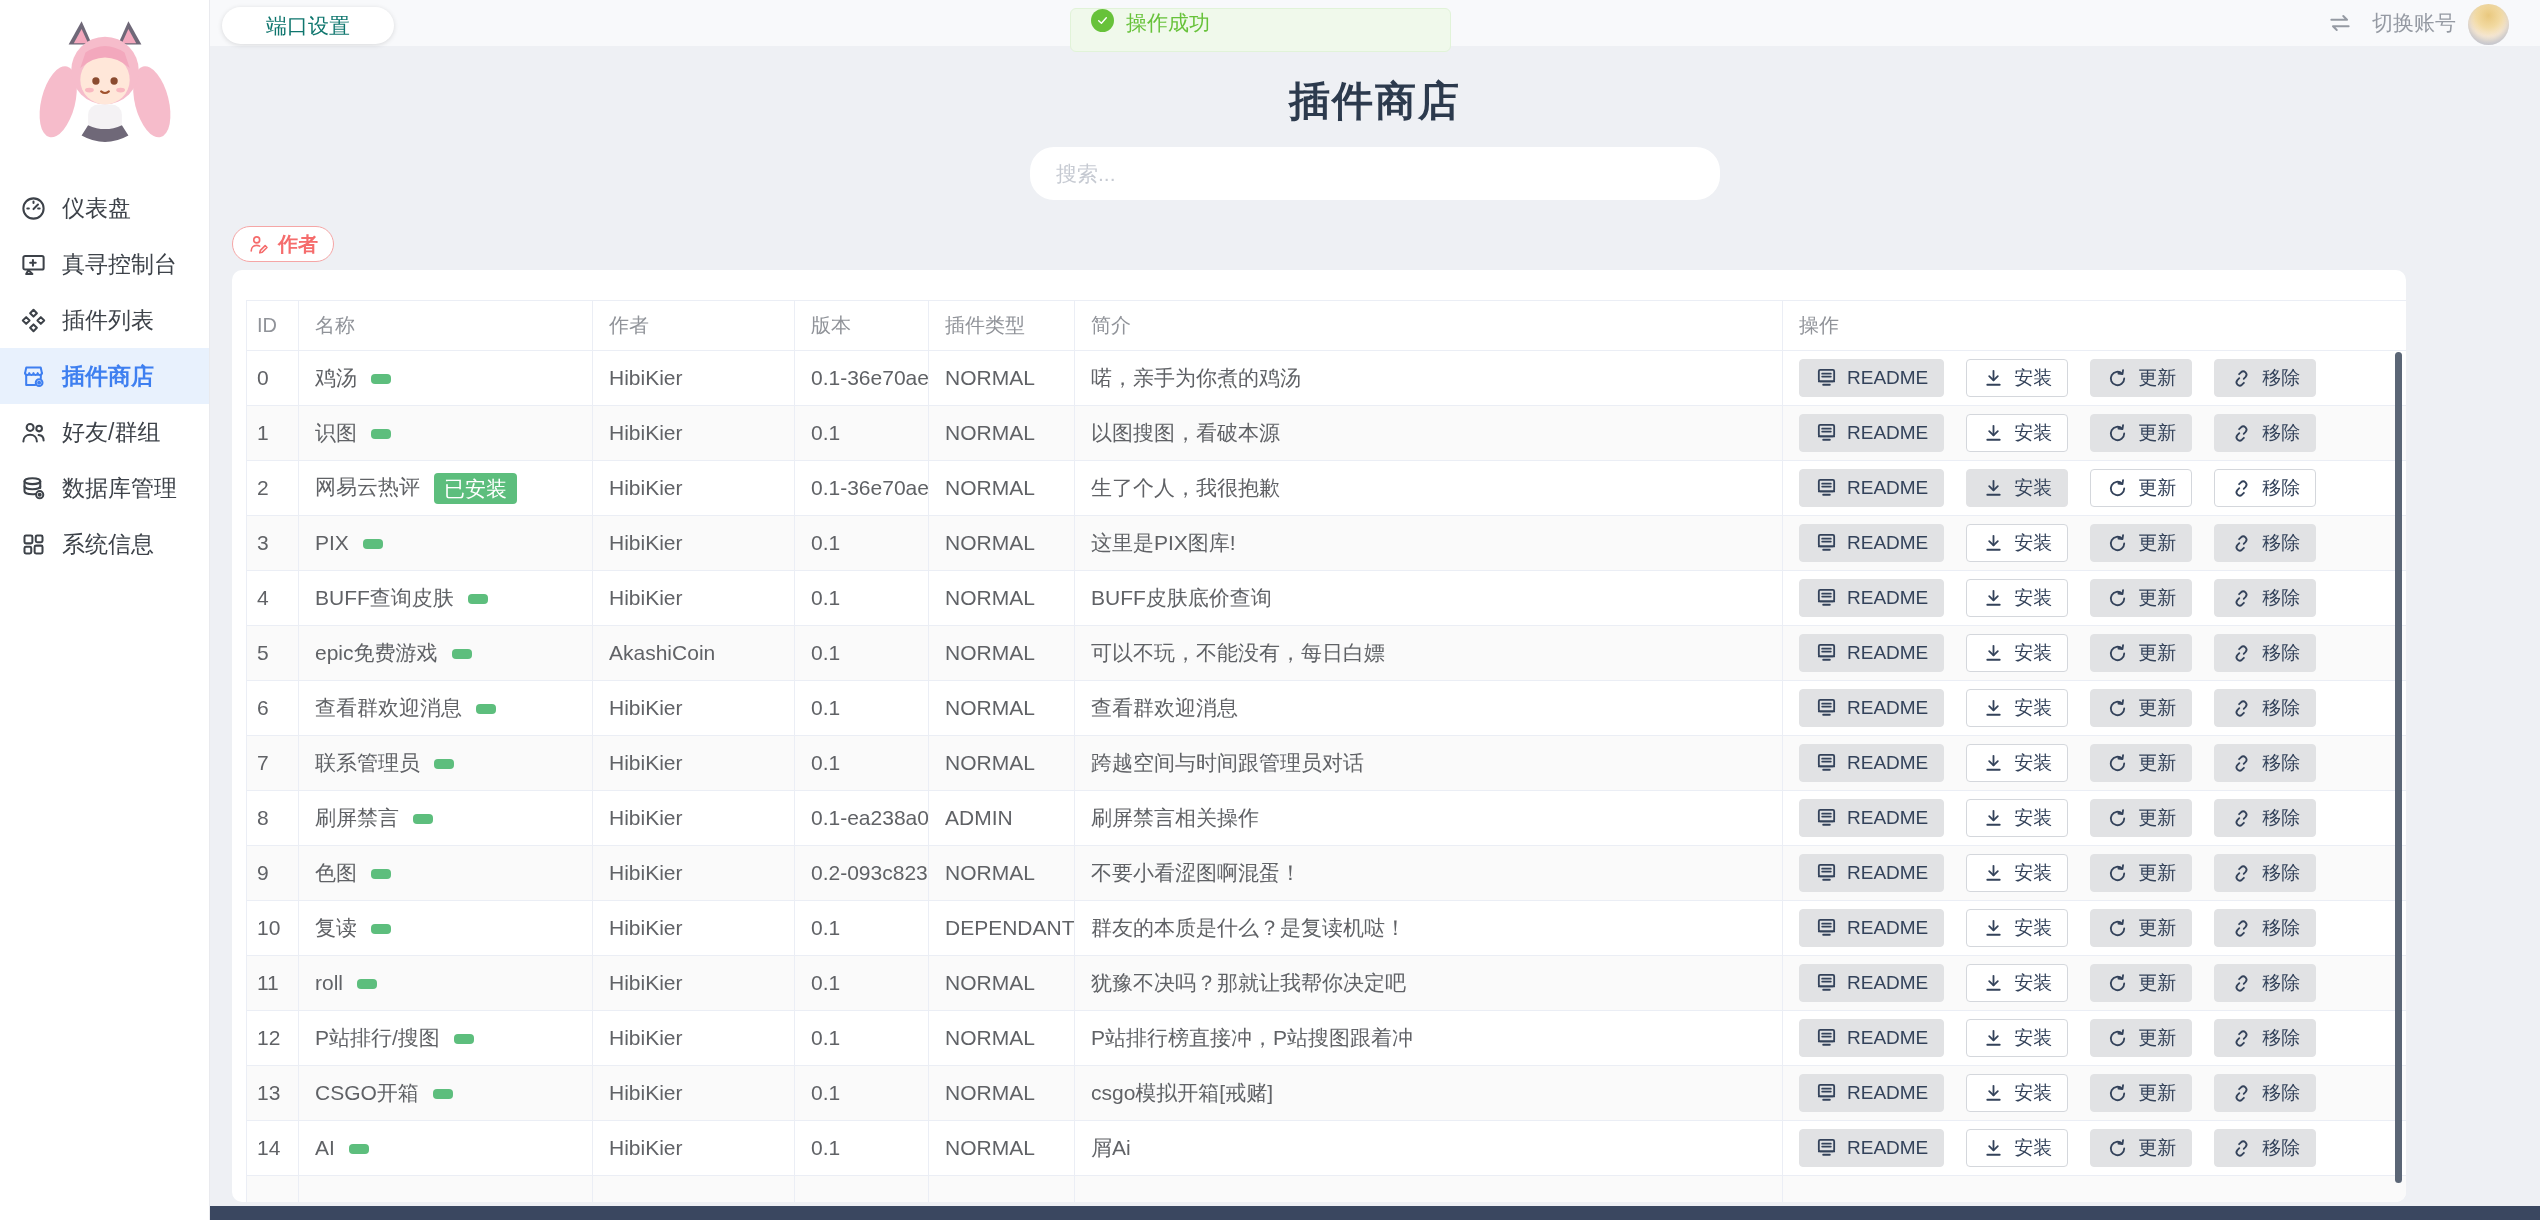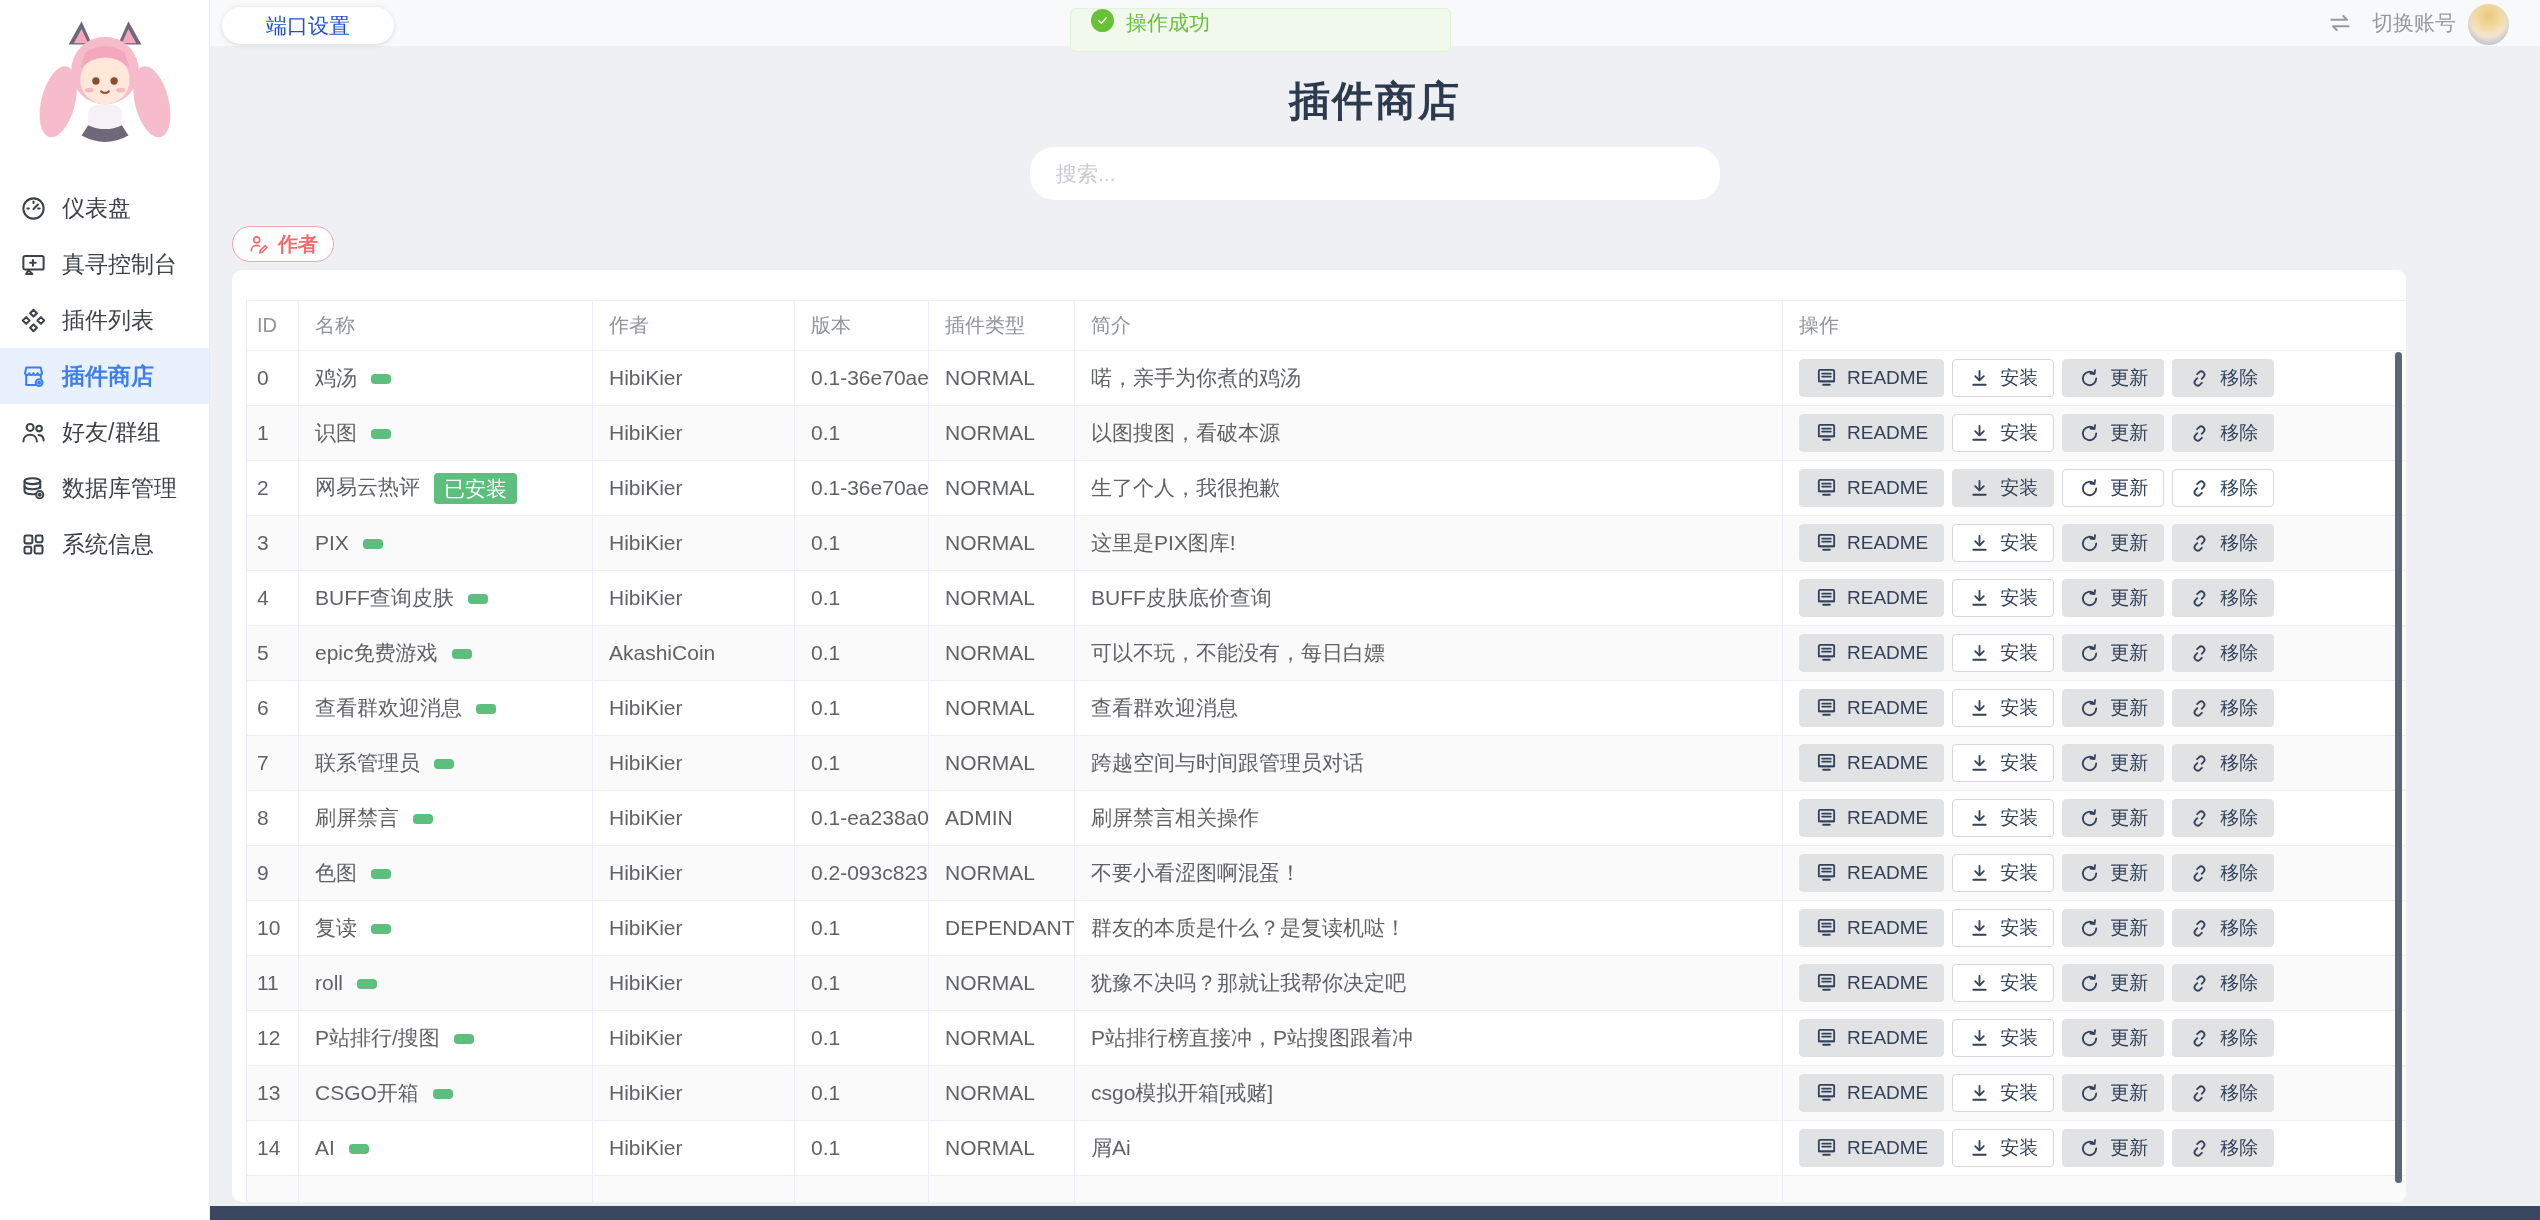--- a/index.html
+++ b/index.html
@@ -16,21 +16,21 @@
     font-size:23px; color:#3d4249; cursor:pointer; }
   .nav-item .ic { width:27px; height:27px; flex:0 0 27px; color:#3d4249; }
   .nav-item .ic svg { width:100%; height:100%; fill:none; stroke:currentColor; stroke-width:1.8;
     stroke-linecap:round; stroke-linejoin:round; }
   .nav-item.active { background:#e8f1fd; color:#3e7ff0; font-weight:bold; }
   .nav-item.active .ic { color:#3e7ff0; }
 
   
   .topbar { position:absolute; left:210px; top:0; width:2330px; height:46px; background:#f8f9fb; }
   .port-btn { position:absolute; left:222px; top:7px; width:172px; height:37px; background:#fff;
-    border:none; border-radius:19px; box-shadow:0 1px 5px rgba(0,0,0,.13); color:#1d4ed8;
+    border:none; border-radius:19px; box-shadow:0 1px 5px rgba(0,0,0,.13); color:#0f766e;
     font-size:21px; display:flex; align-items:center; justify-content:center; cursor:pointer; }
   .toast { position:absolute; left:1070px; top:8px; width:381px; height:44px; background:#f0f9eb;
     border:1px solid #e1f3d8; border-radius:6px; display:flex; align-items:flex-start; gap:12px;
     padding-left:20px; z-index:9; }
   .toast-ic { width:23px; height:23px; border-radius:50%; background:#67c23a; display:flex;
     align-items:center; justify-content:center; flex:0 0 23px; }
   .toast-ic svg { width:13px; height:13px; fill:none; stroke:#fff; stroke-width:2.6; stroke-linecap:round; stroke-linejoin:round; }
   .toast-text { color:#67c23a; font-size:21px; }
   .switch { position:absolute; right:84px; top:0; height:46px; display:flex; align-items:center;
     gap:19px; color:#959aa3; font-size:21px; cursor:pointer; }
@@ -60,21 +60,21 @@
   .table-wrap { position:absolute; left:14px; top:30px; width:2246px; bottom:0; overflow:hidden; }
   table { width:2246px; border-collapse:collapse; table-layout:fixed; }
   th { height:50px; font-size:20px; font-weight:400; color:#909399; text-align:left;
     padding:0 0 0 16px; border:1px solid #ebeef5; background:#fff; }
   td { height:55px; font-size:21px; color:#606266; padding:0 6px 0 16px; border:1px solid #ebeef5;
     white-space:nowrap; overflow:hidden; }
   td.c-id, th.c-id { padding-left:10px; }
   tr.striped td { background:#fafafa; }
   .badge { display:inline-block; margin-left:14px; background:#5dbe7d; color:#fff; font-size:21px;
     border-radius:4px; padding:5px 10px; line-height:1; vertical-align:middle; }
-  .btns { display:flex; align-items:flex-start; gap:8px; }
+  .btns { display:flex; align-items:flex-start; gap:22px; }
   .btn { height:38px; padding:0 15px; border-radius:4px; display:inline-flex; align-items:center;
     gap:9px; font-size:19px; color:#33425a; background:#e1e2e4; border:1px solid #e1e2e4; cursor:pointer;
     font-family:inherit; }
   .btn.light { background:#fff; border:1px solid #d4d7dc; }
   .btn .ic { width:23px; height:23px; flex:0 0 23px; }
   .btn .ic svg { width:100%; height:100%; fill:none; stroke:#33425a; stroke-width:1.9;
     stroke-linecap:round; stroke-linejoin:round; }
 
   .vscroll { position:absolute; right:4px; top:82px; width:7px; height:831px; background:#5b6676;
     border-radius:4px; }

